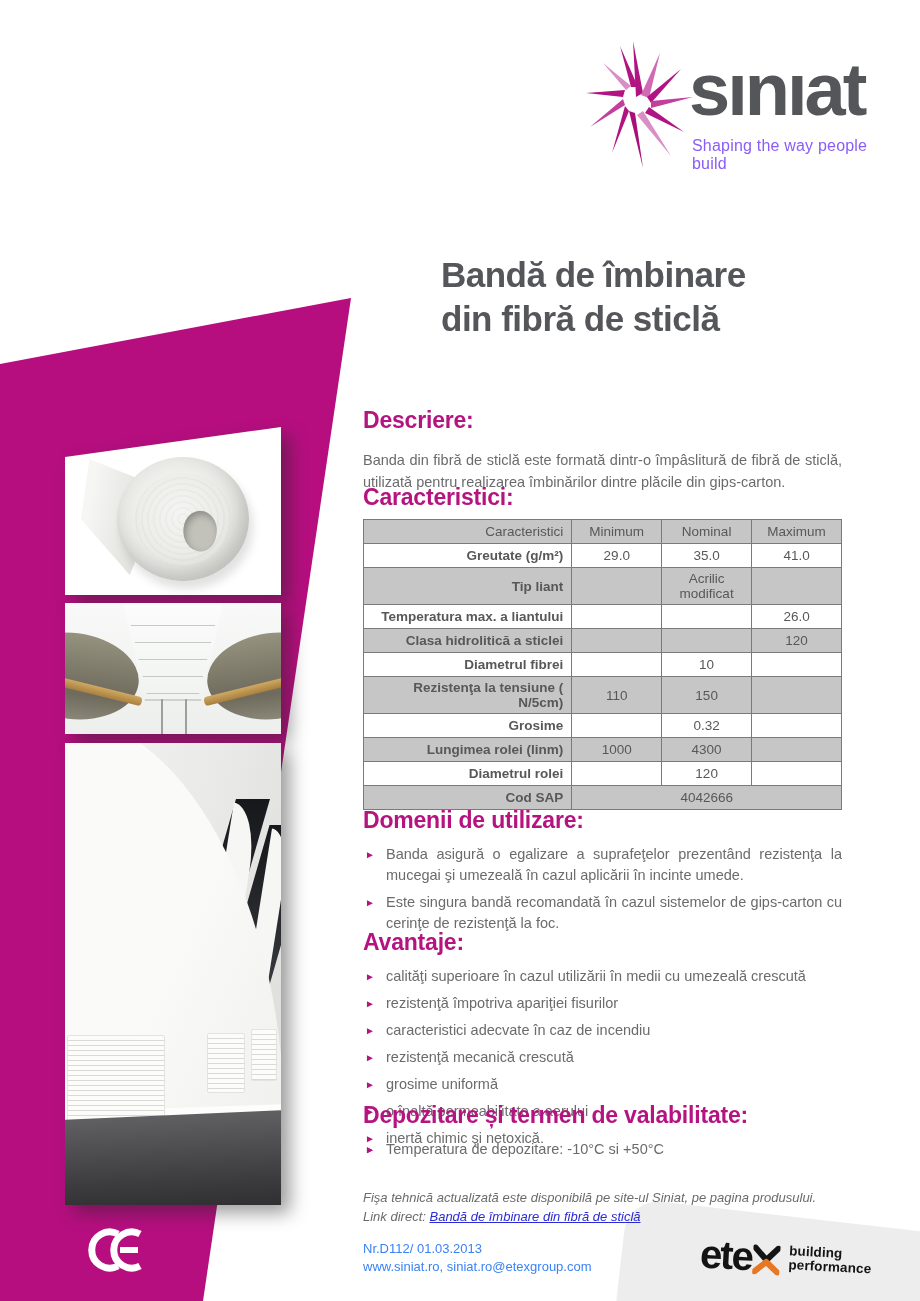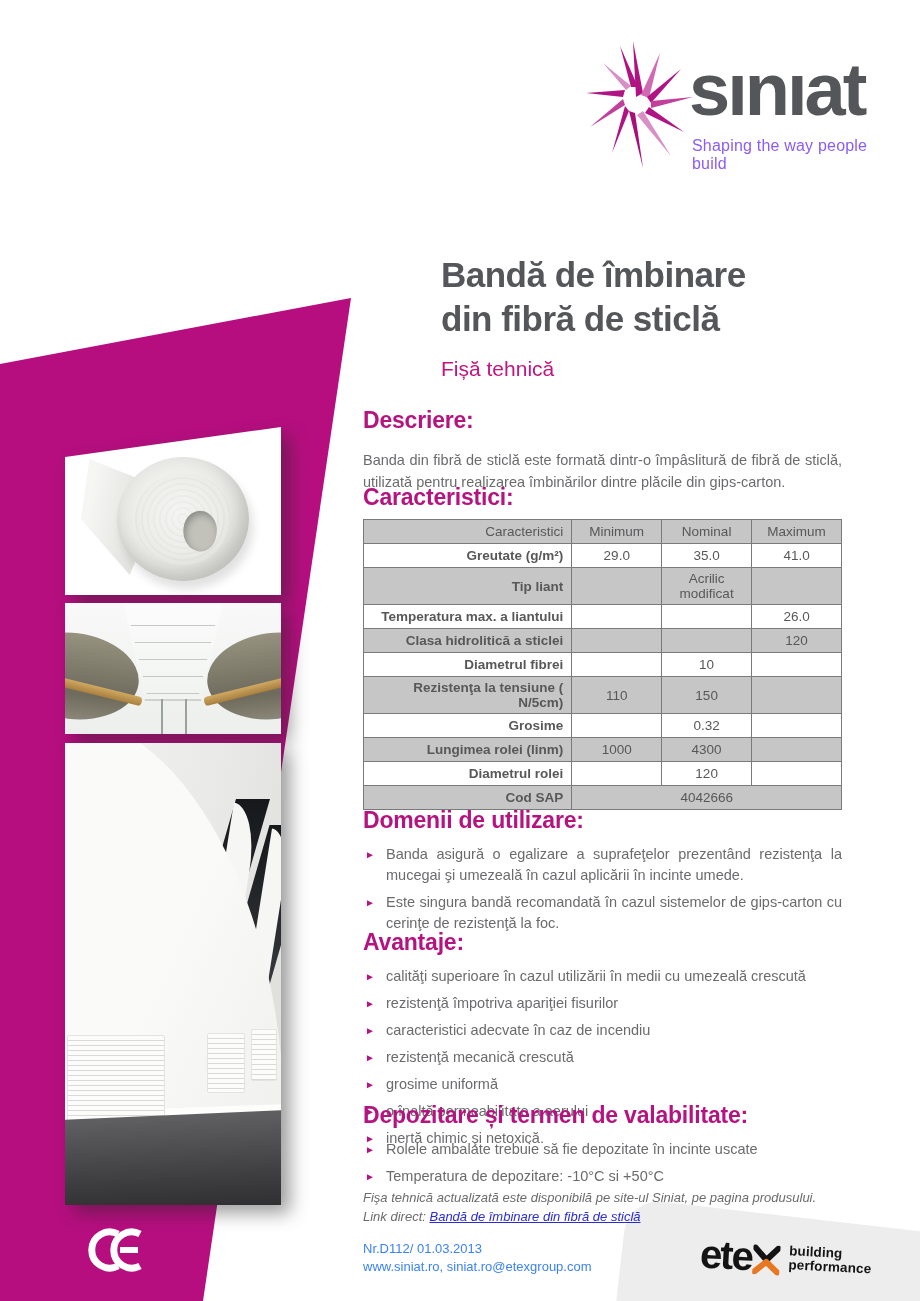--- a/index.html
+++ b/index.html
@@ -195,21 +195,20 @@
     <div class="radiator rad3"></div>
     <div class="floor"></div>
   </div>
 </div>
 
 <div class="title-block">
   <div class="title">
     <div>Bandă de îmbinare</div>
     <div>din fibră de sticlă</div>
   </div>
-  <div class="subtitle">Fișă tehnică</div>
 </div>
 
 <div class="content" style="top:407px">
   <div class="sec-heading">Descriere:</div>
   <div class="body-text">Banda din fibră de sticlă este formată dintr-o împâslitură de fibră de sticlă, utilizată pentru realizarea îmbinărilor dintre plăcile din gips-carton.</div>
 </div>
 
 <div class="content" style="top:484px">
   <div class="sec-heading">Caracteristici:</div>
   <table class="chars">
@@ -307,21 +306,21 @@
       <li><span class="blt">►</span><span>rezistenţă mecanică crescută</span></li>
       <li><span class="blt">►</span><span>grosime uniformă</span></li>
       <li><span class="blt">►</span><span>o înaltă permeabilitate a aerului</span></li>
       <li><span class="blt">►</span><span>inertă chimic şi netoxică.</span></li>
     </ul>
 </div>
 
 <div class="content" style="top:1102px">
   <div class="sec-heading">Depozitare și termen de valabilitate:</div>
   <ul class="blist">
-      <li><span class="blt">►</span><span>Rolele ambalate trebuie să fie depozitate în incinte uscate</span></li>
+      <li><span class="blt">►</span></li>
       <li><span class="blt">►</span><span>Temperatura de depozitare: -10°C si +50°C</span></li>
     </ul>
 </div>
 
 <div class="content footnote" style="top:1188px">
   <div>Fişa tehnică actualizată este disponibilă pe site-ul Siniat, pe pagina produsului.</div>
   <div><span>Link direct: </span><a href="#">Bandă de îmbinare din fibră de sticlă</a></div>
 </div>
 
 <div class="content footer-left" style="top:1240px">

